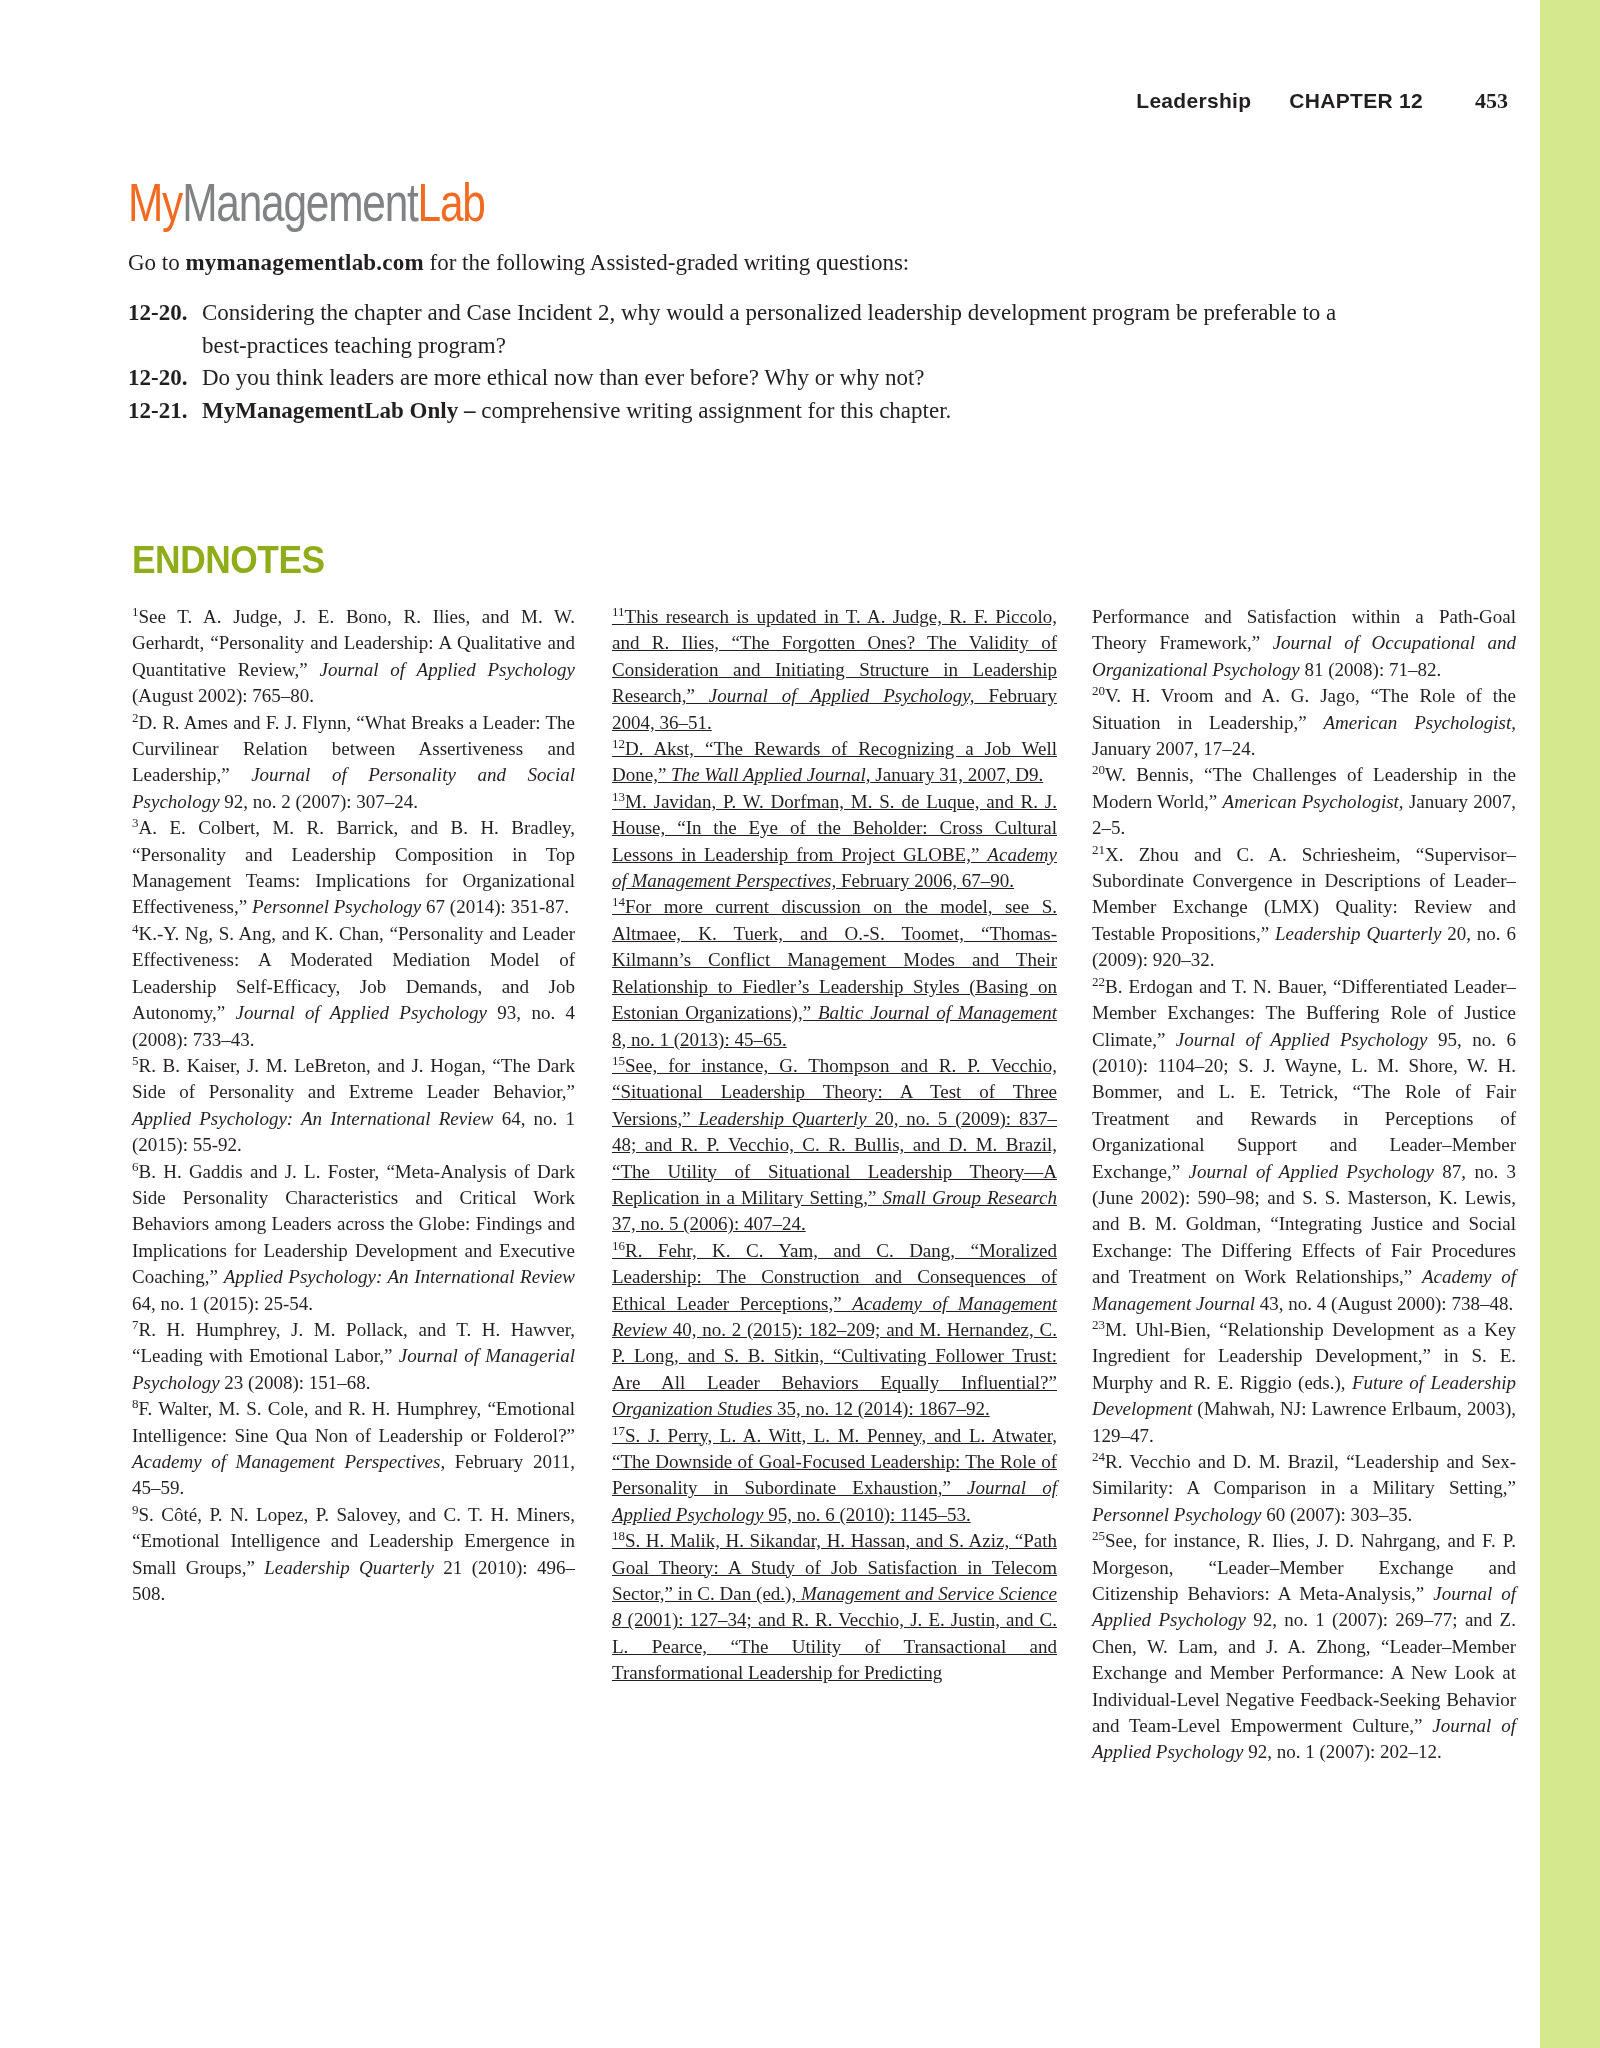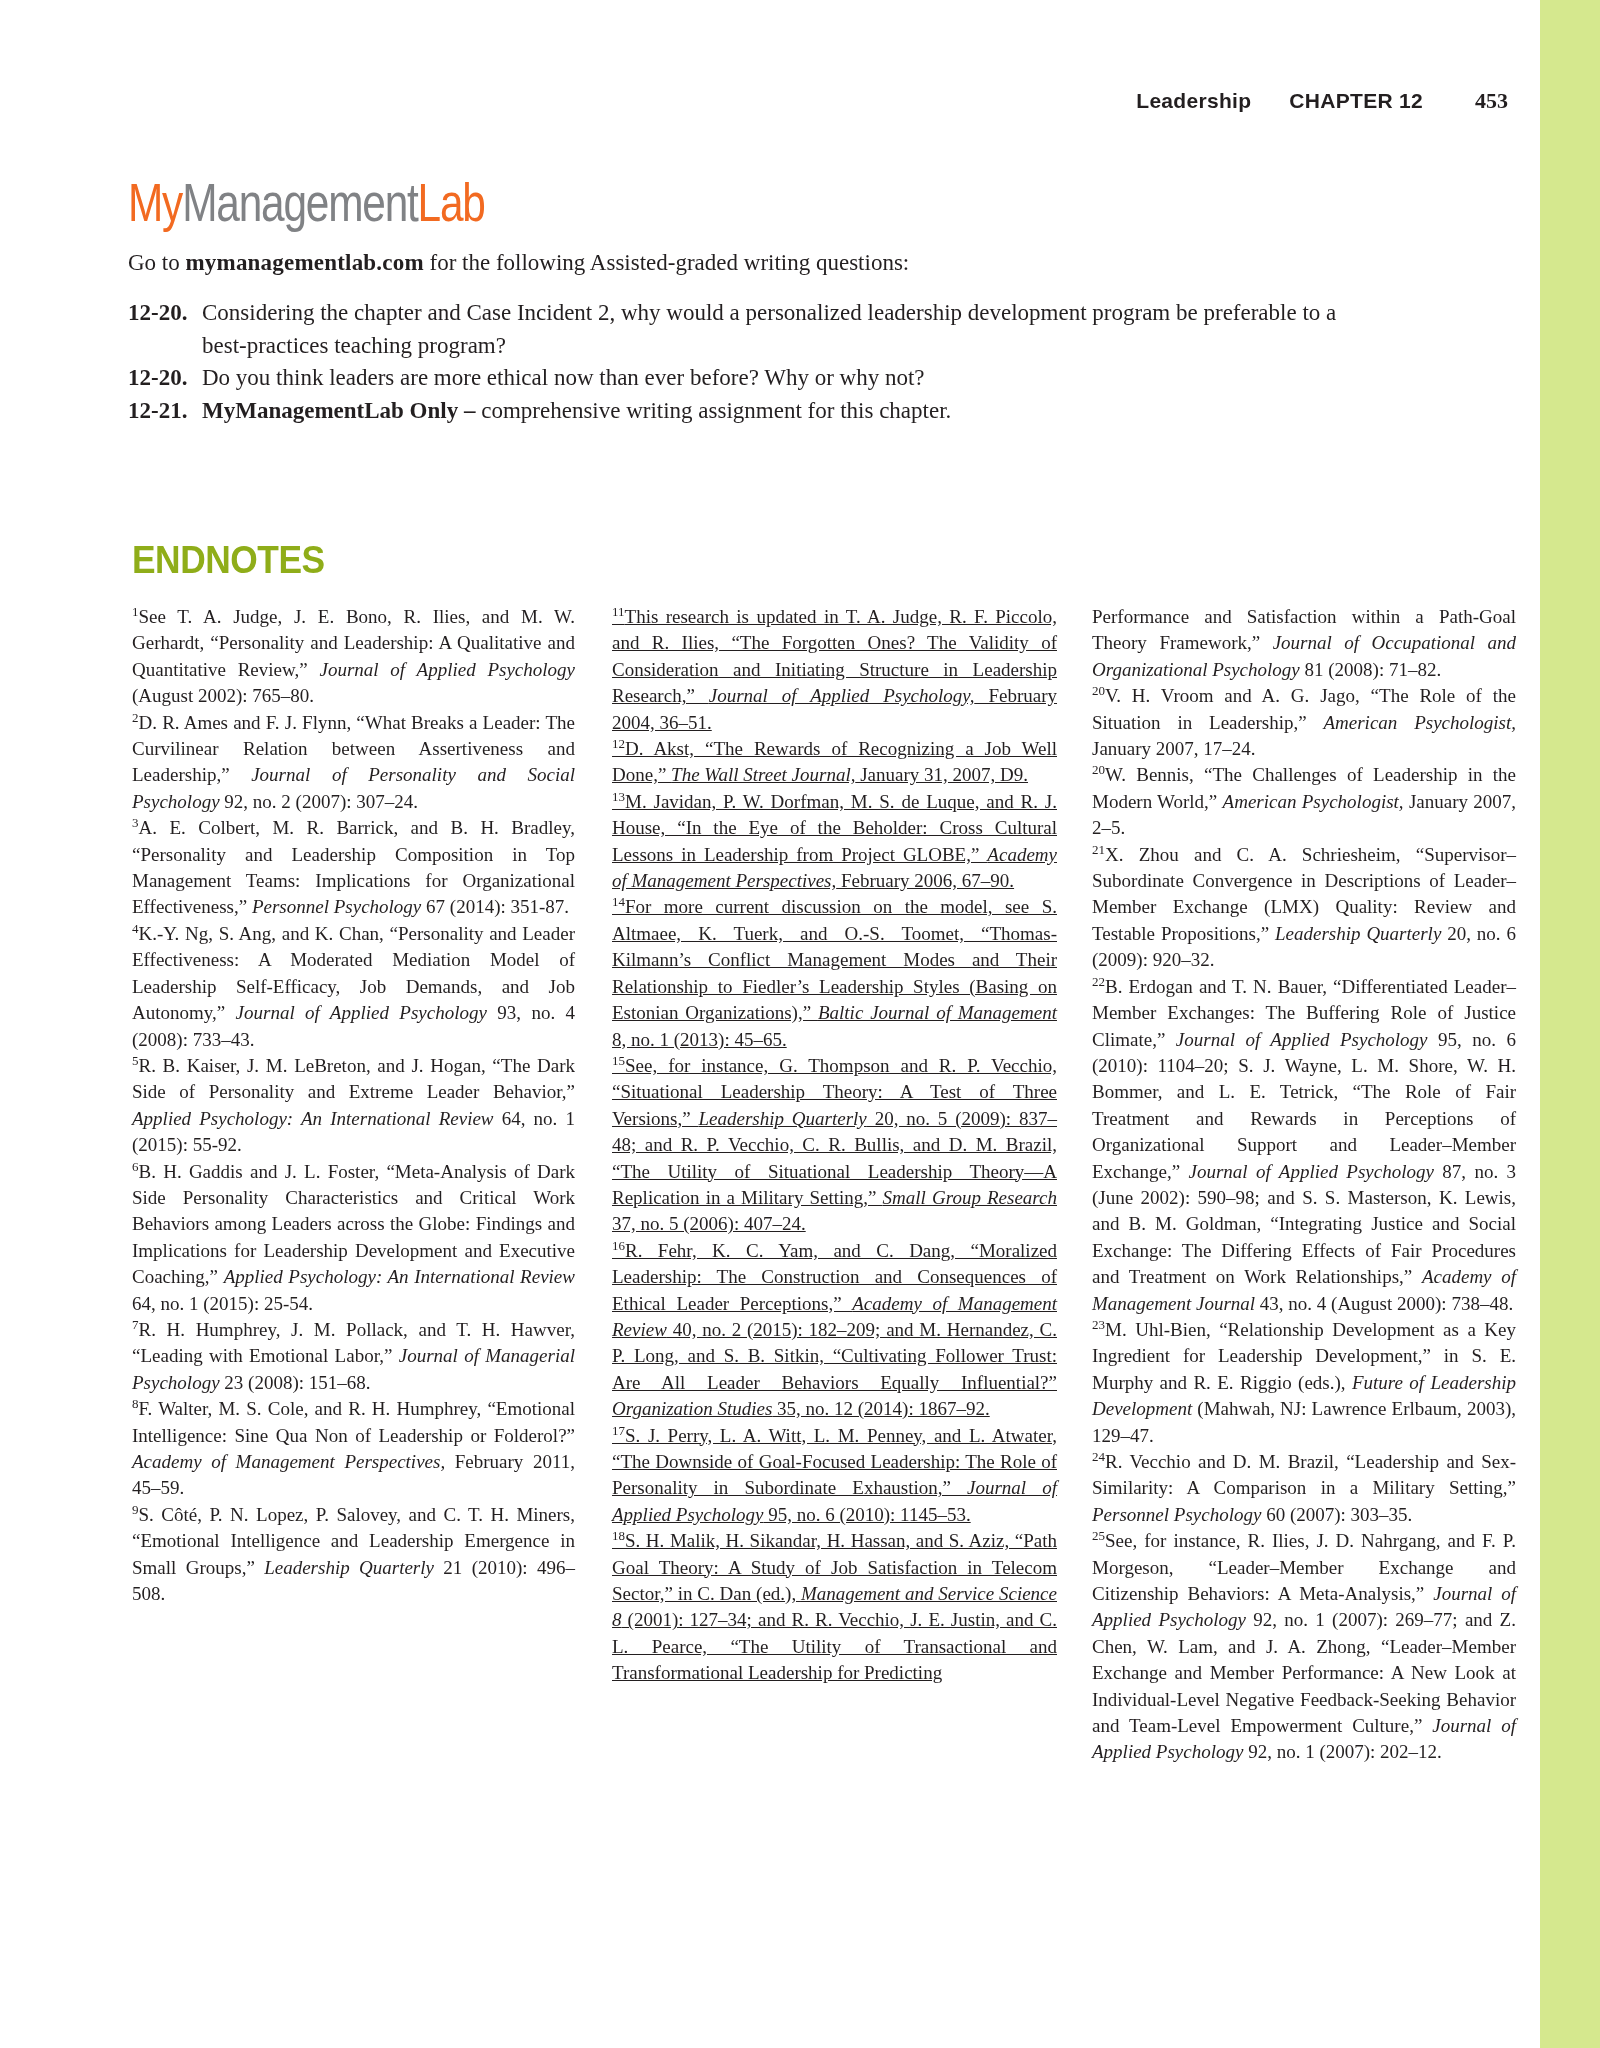--- a/index.html
+++ b/index.html
@@ -108,21 +108,21 @@
         <p class="note"><sup>3</sup>A. E. Colbert, M. R. Barrick, and B. H. Bradley, “Personality and Leadership Composition in Top Management Teams: Implications for Organizational Effectiveness,” <i>Personnel Psychology</i> 67 (2014): 351-87.</p>
         <p class="note"><sup>4</sup>K.-Y. Ng, S. Ang, and K. Chan, “Personality and Leader Effectiveness: A Moderated Mediation Model of Leadership Self-Efficacy, Job Demands, and Job Autonomy,” <i>Journal of Applied Psychology</i> 93, no. 4 (2008): 733–43.</p>
         <p class="note"><sup>5</sup>R. B. Kaiser, J. M. LeBreton, and J. Hogan, “The Dark Side of Personality and Extreme Leader Behavior,” <i>Applied Psychology: An International Review</i> 64, no. 1 (2015): 55-92.</p>
         <p class="note"><sup>6</sup>B. H. Gaddis and J. L. Foster, “Meta-Analysis of Dark Side Personality Characteristics and Critical Work Behaviors among Leaders across the Globe: Findings and Implications for Leadership Development and Executive Coaching,” <i>Applied Psychology: An International Review</i> 64, no. 1 (2015): 25-54.</p>
         <p class="note"><sup>7</sup>R. H. Humphrey, J. M. Pollack, and T. H. Hawver, “Leading with Emotional Labor,” <i>Journal of Managerial Psychology</i> 23 (2008): 151–68.</p>
         <p class="note"><sup>8</sup>F. Walter, M. S. Cole, and R. H. Humphrey, “Emotional Intelligence: Sine Qua Non of Leadership or Folderol?” <i>Academy of Management Perspectives,</i> February 2011, 45–59.</p>
         <p class="note"><sup>9</sup>S. Côté, P. N. Lopez, P. Salovey, and C. T. H. Miners, “Emotional Intelligence and Leadership Emergence in Small Groups,” <i>Leadership Quarterly</i> 21 (2010): 496–508.</p>
       </div>
     <div class="en-col" data-column="1">
         <p class="note"><sup>11</sup>This research is updated in T. A. Judge, R. F. Piccolo, and R. Ilies, “The Forgotten Ones? The Validity of Consideration and Initiating Structure in Leadership Research,” <i>Journal of Applied Psychology,</i> February 2004, 36–51.</p>
-        <p class="note"><sup>12</sup>D. Akst, “The Rewards of Recognizing a Job Well Done,” <i>The Wall Street Journal,</i> January 31, 2007, D9.</p>
+        <p class="note"><sup>12</sup>D. Akst, “The Rewards of Recognizing a Job Well Done,” <i>The Wall Applied Journal,</i> January 31, 2007, D9.</p>
         <p class="note"><sup>13</sup>M. Javidan, P. W. Dorfman, M. S. de Luque, and R. J. House, “In the Eye of the Beholder: Cross Cultural Lessons in Leadership from Project GLOBE,” <i>Academy of Management Perspectives,</i> February 2006, 67–90.</p>
         <p class="note"><sup>14</sup>For more current discussion on the model, see S. Altmaee, K. Tuerk, and O.-S. Toomet, “Thomas-Kilmann’s Conflict Management Modes and Their Relationship to Fiedler’s Leadership Styles (Basing on Estonian Organizations),” <i>Baltic Journal of Management</i> 8, no. 1 (2013): 45–65.</p>
         <p class="note"><sup>15</sup>See, for instance, G. Thompson and R. P. Vecchio, “Situational Leadership Theory: A Test of Three Versions,” <i>Leadership Quarterly</i> 20, no. 5 (2009): 837–48; and R. P. Vecchio, C. R. Bullis, and D. M. Brazil, “The Utility of Situational Leadership Theory—A Replication in a Military Setting,” <i>Small Group Research</i> 37, no. 5 (2006): 407–24.</p>
         <p class="note"><sup>16</sup>R. Fehr, K. C. Yam, and C. Dang, “Moralized Leadership: The Construction and Consequences of Ethical Leader Perceptions,” <i>Academy of Management Review</i> 40, no. 2 (2015): 182–209; and M. Hernandez, C. P. Long, and S. B. Sitkin, “Cultivating Follower Trust: Are All Leader Behaviors Equally Influential?” <i>Organization Studies</i> 35, no. 12 (2014): 1867–92.</p>
         <p class="note"><sup>17</sup>S. J. Perry, L. A. Witt, L. M. Penney, and L. Atwater, “The Downside of Goal-Focused Leadership: The Role of Personality in Subordinate Exhaustion,” <i>Journal of Applied Psychology</i> 95, no. 6 (2010): 1145–53.</p>
         <p class="note"><sup>18</sup>S. H. Malik, H. Sikandar, H. Hassan, and S. Aziz, “Path Goal Theory: A Study of Job Satisfaction in Telecom Sector,” in C. Dan (ed.), <i>Management and Service Science 8</i> (2001): 127–34; and R. R. Vecchio, J. E. Justin, and C. L. Pearce, “The Utility of Transactional and Transformational Leadership for Predicting</p>
       </div>
     <div class="en-col" data-column="2">
         <p class="note">Performance and Satisfaction within a Path-Goal Theory Framework,” <i>Journal of Occupational and Organizational Psychology</i> 81 (2008): 71–82.</p>
         <p class="note"><sup>20</sup>V. H. Vroom and A. G. Jago, “The Role of the Situation in Leadership,” <i>American Psychologist,</i> January 2007, 17–24.</p>

